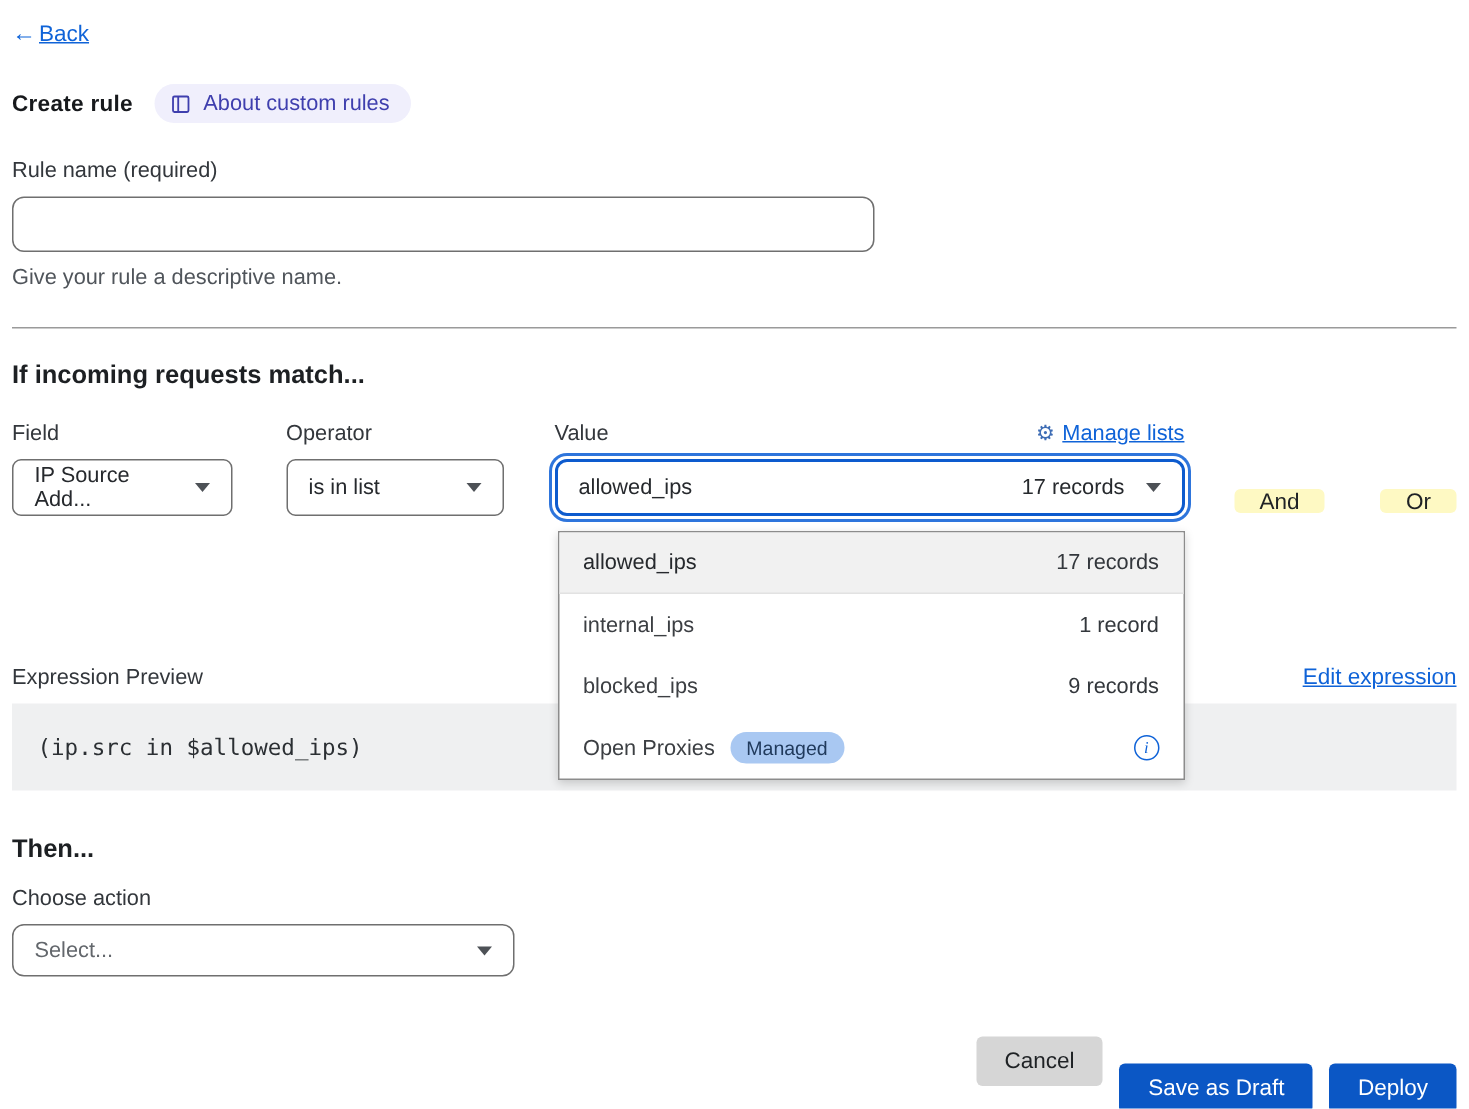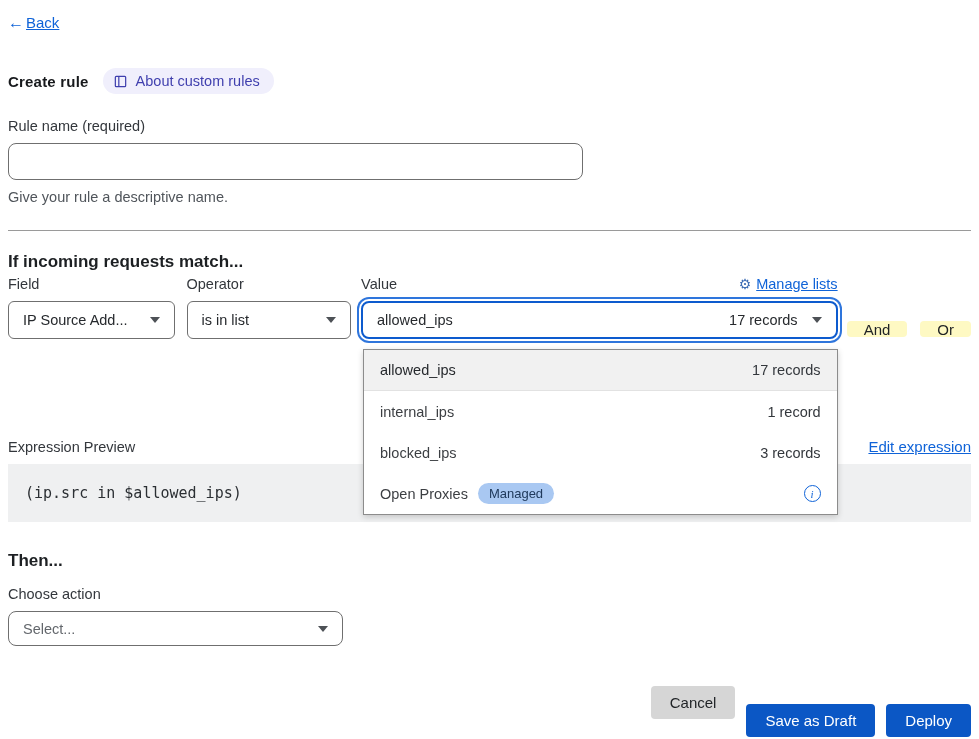--- a/index.html
+++ b/index.html
@@ -12,21 +12,21 @@
     position: relative;
     overflow: hidden;
   }
   a, .link {
     color: #0f63d8;
     text-decoration: underline;
     cursor: pointer;
     font-size: 15px;
   }
   
-  .back-row { margin-bottom: 36px; }
+  .back-row { margin-bottom: 24px; }
   .back-row .arrow { color: #0f63d8; text-decoration: none; margin-right: 2px; font-size: 16px; }
   
   .title-row { display: flex; align-items: center; gap: 14px; margin-bottom: 24px; }
   .page-title { font-size: 15px; font-weight: 700; color: #17191c; letter-spacing: .2px; }
   .about-badge {
     display: inline-flex; align-items: center; gap: 8px;
     background: #f0effc; color: #3f3fae;
     font-size: 14.5px; padding: 5px 14px 5px 10px;
     border-radius: 14px; cursor: pointer; justify-content: flex-end;
   }
@@ -37,21 +37,21 @@
     width: 575px; height: 37px;
     border: 1px solid #6f6f6f; border-radius: 8px;
     font-size: 15px; padding: 0 12px;
     font-family: inherit; color: #24272b;
     outline: none; background: #fff;
   }
   .helper-text { font-size: 14.5px; color: #50555b; margin-top: 9px; }
   .divider { border: none; border-top: 1px solid #9a9a9a; margin-top: 25px; }
   
   .section-heading { font-size: 17px; font-weight: 700; color: #1d2023; margin-top: 21px; }
-  .match-row { display: flex; align-items: flex-end; margin-top: 4px; }
+  .match-row { display: flex; align-items: flex-end; margin-top: 20px; gap: 24px; }
   .match-col { display: flex; flex-direction: column; }
   .col-field { width: 167px; margin-right: 12px; }
   .col-operator { width: 165px; margin-right: 10px; justify-content: space-between; }
   .col-value { width: 478px; margin-right: 9px; position: relative; }
   .value-label-row { display: flex; justify-content: space-between; align-items: flex-end; margin-bottom: 9px; }
   .value-label-row .field-label { margin-bottom: 0; }
   .manage-lists { font-size: 14.5px; display: inline-flex; align-items: center; gap: 5px; text-decoration: none; }
   .manage-lists .gear { font-size: 14px; text-decoration: none; color: #3e6db5; }
   .manage-lists .txt { text-decoration: underline; }
   .select {
@@ -196,21 +196,21 @@
         <span class="meta">17 records</span>
       </div>
       <div class="dd-item">
         <span class="name">internal_ips</span>
         <span class="spacer"></span>
         <span class="meta">1 record</span>
       </div>
       <div class="dd-item">
         <span class="name">blocked_ips</span>
         <span class="spacer"></span>
-        <span class="meta">3 records</span>
+        <span class="meta">9 records</span>
       </div>
       <div class="dd-item">
         <span class="name">Open Proxies</span>
         <span class="managed-pill">Managed</span>
         <span class="spacer"></span>
         <span class="info-icon">i</span>
       </div>
     </div>
   </div>
 

